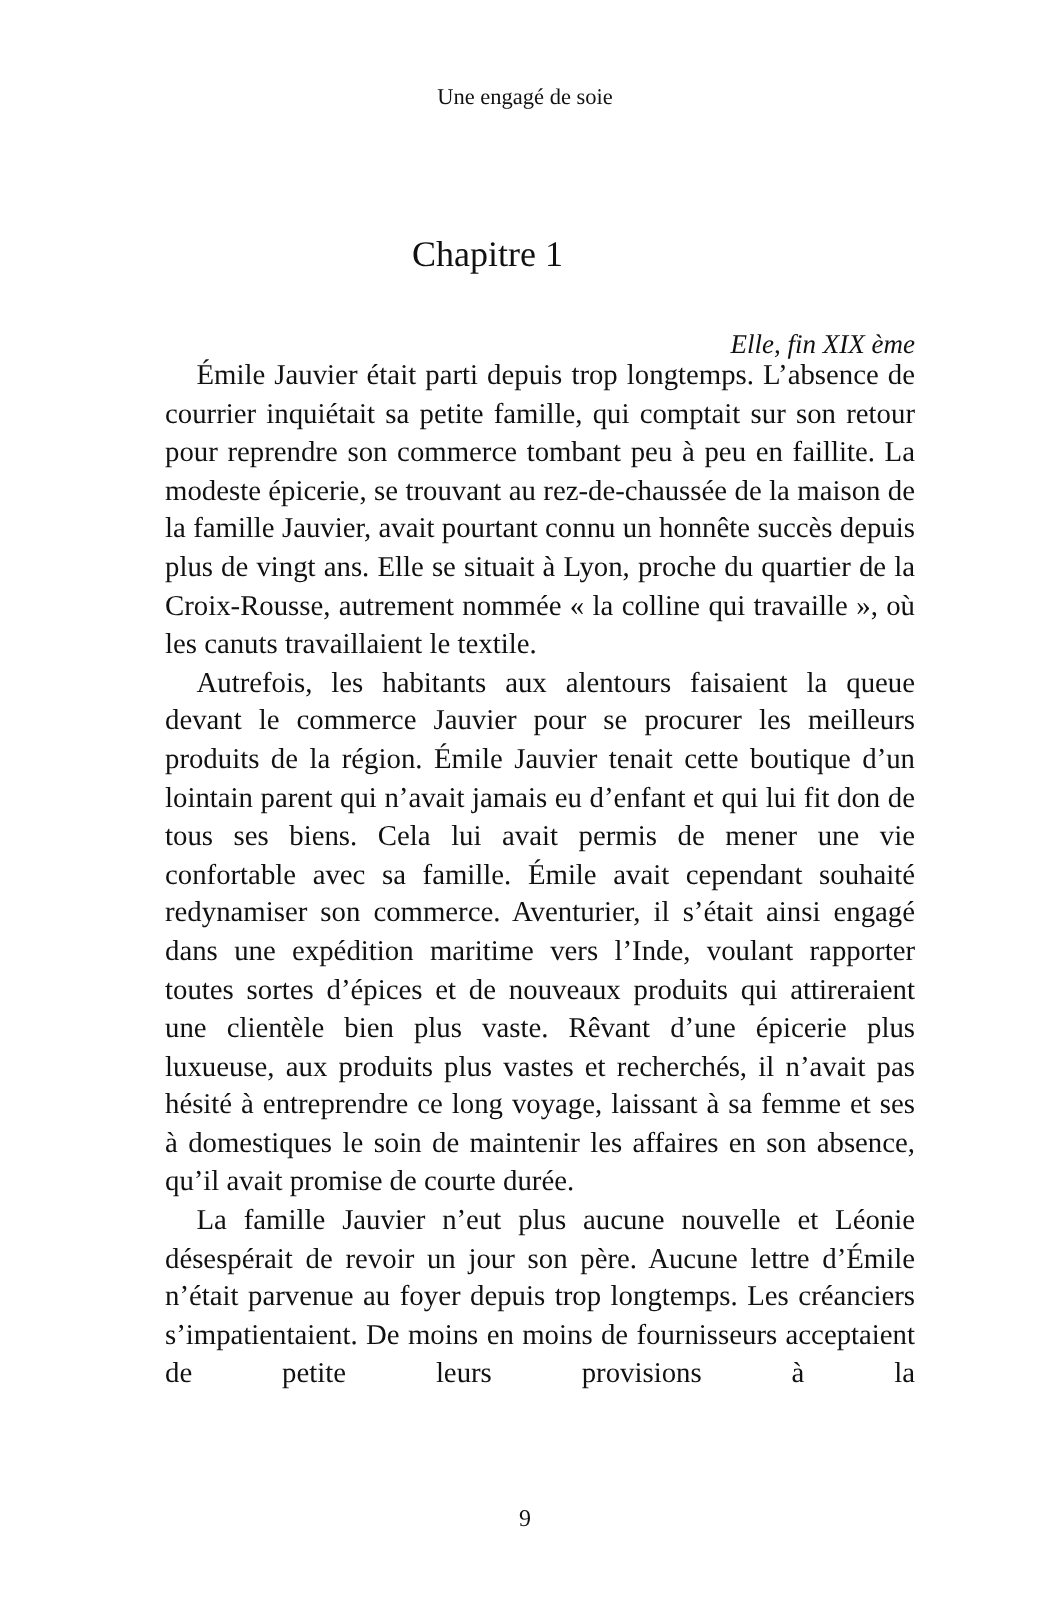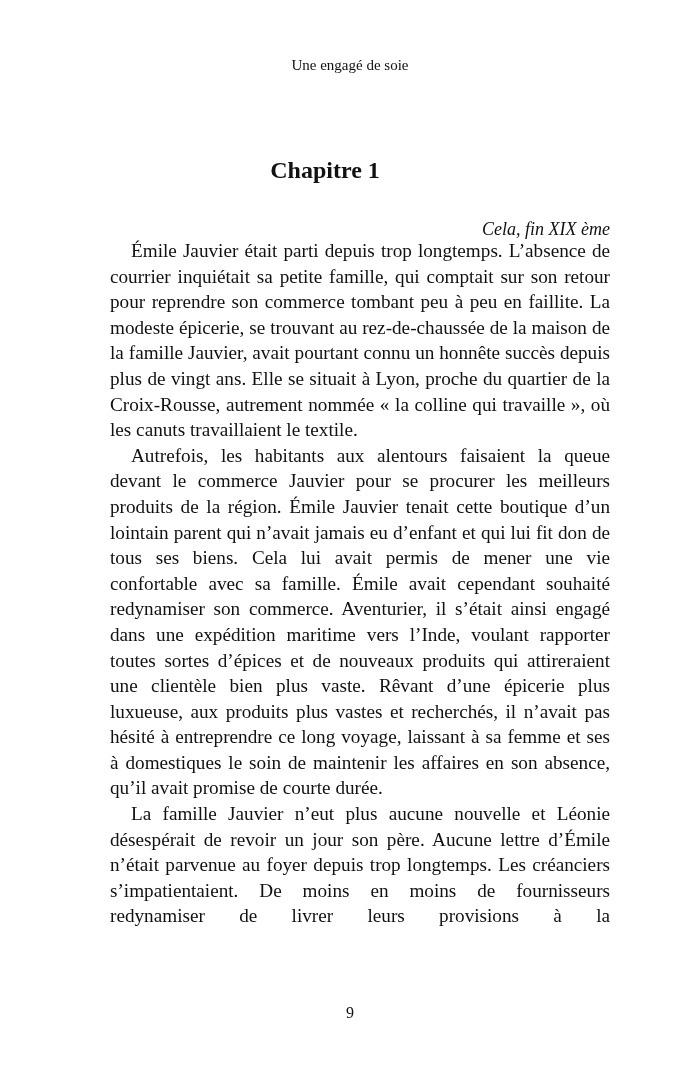--- a/index.html
+++ b/index.html
@@ -24,21 +24,21 @@
       font-size: 15px;
       line-height: 20px;
     }
     .chapter-title {
       position: absolute;
       top: 155px;
       left: 0;
       width: 650px;
       text-align: center;
       font-size: 24px;
-      font-weight: bold;
+      font-weight: normal;
       line-height: 30px;
       margin: 0;
     }
     .epigraph {
       position: absolute;
       top: 217px;
       left: 110px;
       width: 500px;
       text-align: right;
       font-style: italic;
@@ -72,21 +72,21 @@
       line-height: 20px;
     }
   </style>
 </head>
 <body>
 
 <div class="running-header">Une engagé de soie</div>
 
 <h1 class="chapter-title">Chapitre 1</h1>
 
-<div class="epigraph">Cela, fin XIX ème</div>
+<div class="epigraph">Elle, fin XIX ème</div>
 
 <div class="body-text">
   <p>Émile Jauvier était parti depuis trop longtemps. L’absence de courrier inquiétait sa petite famille, qui comptait sur son retour pour reprendre son commerce tombant peu à peu en faillite. La modeste épicerie, se trouvant au rez-de-chaussée de la maison de la famille Jauvier, avait pourtant connu un honnête succès depuis plus de vingt ans. Elle se situait à Lyon, proche du quartier de la Croix-Rousse, autrement nommée « la colline qui travaille », où les canuts travaillaient le textile.</p>
   <p>Autrefois, les habitants aux alentours faisaient la queue devant le commerce Jauvier pour se procurer les meilleurs produits de la région. Émile Jauvier tenait cette boutique d’un lointain parent qui n’avait jamais eu d’enfant et qui lui fit don de tous ses biens. Cela lui avait permis de mener une vie confortable avec sa famille. Émile avait cependant souhaité redynamiser son commerce. Aventurier, il s’était ainsi engagé dans une expédition maritime vers l’Inde, voulant rapporter toutes sortes d’épices et de nouveaux produits qui attireraient une clientèle bien plus vaste. Rêvant d’une épicerie plus luxueuse, aux produits plus vastes et recherchés, il n’avait pas hésité à entreprendre ce long voyage, laissant à sa femme et ses à domestiques le soin de maintenir les affaires en son absence, qu’il avait promise de courte durée.</p>
-  <p class="cont">La famille Jauvier n’eut plus aucune nouvelle et Léonie désespérait de revoir un jour son père. Aucune lettre d’Émile n’était parvenue au foyer depuis trop longtemps. Les créanciers s’impatientaient. De moins en moins de fournisseurs redynamiser de livrer leurs provisions à la</p>
+  <p class="cont">La famille Jauvier n’eut plus aucune nouvelle et Léonie désespérait de revoir un jour son père. Aucune lettre d’Émile n’était parvenue au foyer depuis trop longtemps. Les créanciers s’impatientaient. De moins en moins de fournisseurs acceptaient de petite leurs provisions à la</p>
 </div>
 
 <div class="page-number">9</div>
 
 </body></html>

